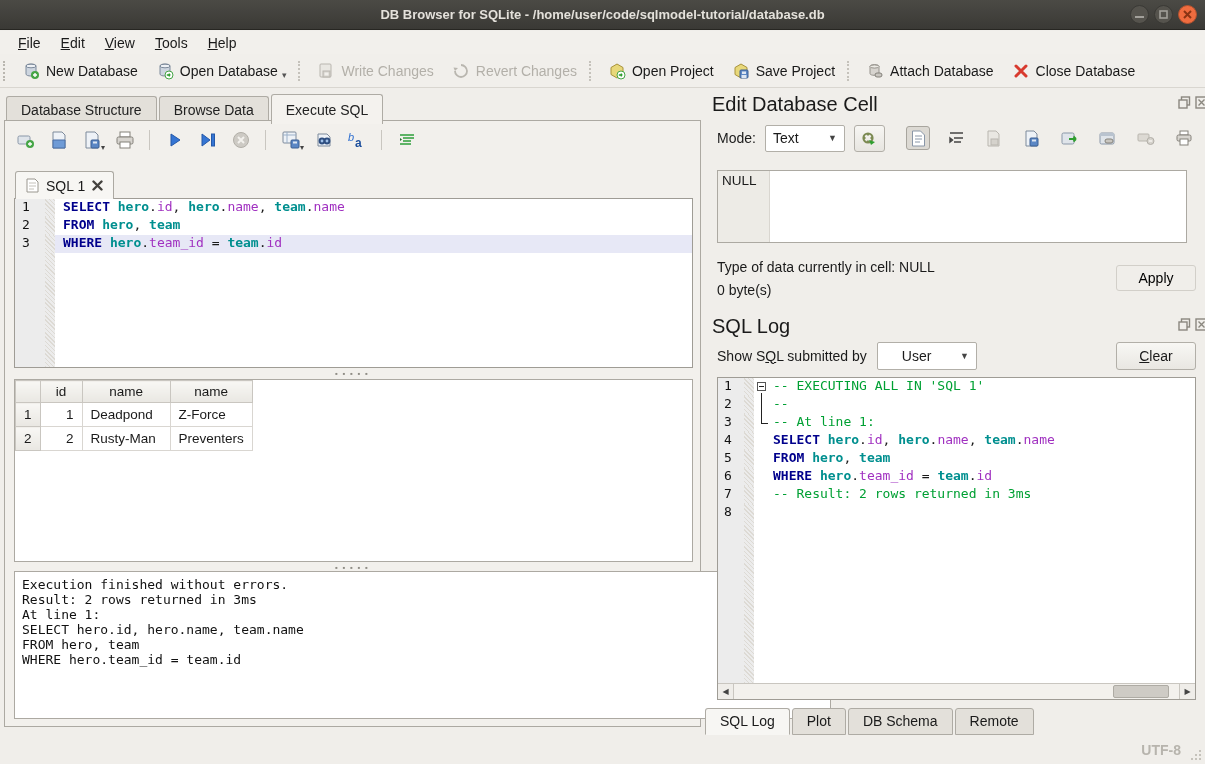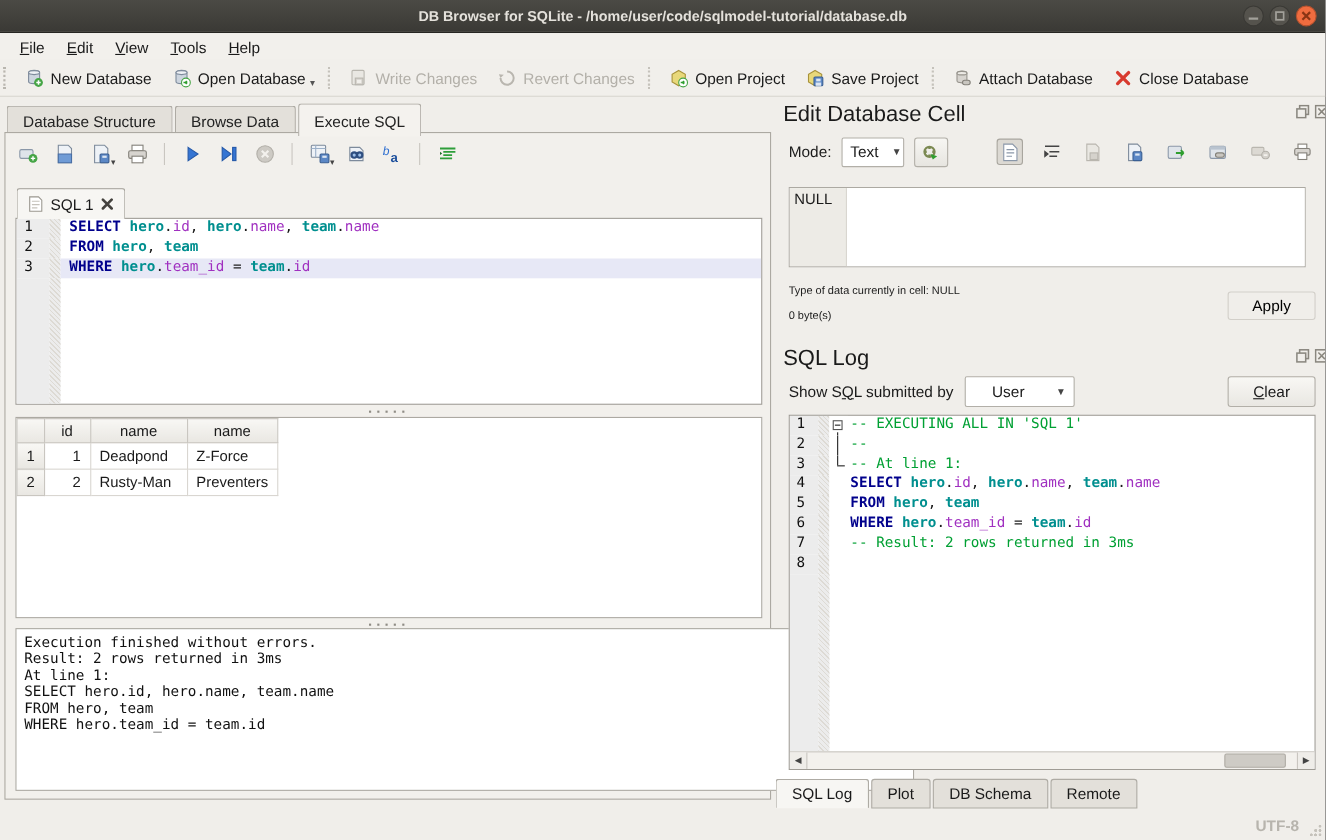--- a/index.html
+++ b/index.html
@@ -106,21 +106,21 @@
   .sq-btn{ width:31px; height:27px; border:1px solid #b2afa8; border-radius:3px;
     background:linear-gradient(#f7f6f3,#e7e5e0); display:flex; align-items:center; justify-content:center; }
   .cell-icons{ display:flex; gap:14px; margin-left:auto; align-items:center; }
   .cicon{ width:24px; height:24px; display:flex; align-items:center; justify-content:center; border:1px solid transparent; }
   .cicon.pressed{ background:#dcd9d3; border:1px solid #a8a59e; border-radius:3px; }
 
   .cell-box{ position:absolute; left:717px; top:170px; width:470px; height:73px;
     border:1px solid #aca9a2; background:#fff; display:flex; }
   .cell-gut{ width:52px; background:#edebe6; border-right:1px solid #d9d6d0;
     font-size:13.5px; padding:2px 0 0 4px; }
-  .info-line{ position:absolute; font-size:10px; }
+  .info-line{ position:absolute; font-size:14px; }
   .btn{ border:1px solid #b2afa8; border-radius:3px; background:linear-gradient(#f8f7f4,#e9e7e2);
     font-size:14px; display:flex; align-items:center; justify-content:center; }
   .btn.disabled{ color:#000000; background:#f0eeea; border-color:#d2cfc9; }
 
   .filter-row{ position:absolute; left:717px; top:341px; width:479px; height:29px;
     display:flex; align-items:center; font-size:14px; }
 
   .sqllog-box{ position:absolute; left:717px; top:377px; width:479px; height:323px;
     border:1px solid #9f9c95; background:#fff; overflow:hidden; }
   .sqllog-box .lines{ position:relative; }
@@ -464,21 +464,21 @@
           <rect x="1" y="4" width="8" height="8" fill="#f0eeea" stroke="#8a877f" stroke-width="1.4"></rect>
         </svg></span>
     <span class="dico"><svg width="13" height="13" viewBox="0 0 13 13">
           <rect x="1" y="1" width="11" height="11" fill="none" stroke="#8a877f" stroke-width="1.4"></rect>
           <path d="M3.5 3.5l6 6M9.5 3.5l-6 6" stroke="#8a877f" stroke-width="1.4"></path>
         </svg></span>
   </div>
 
   <div class="mode-row">
     <span style="font-size:14px;">Mode:</span>
-    <div class="combo" style="width:57px; margin-left:9px;">
+    <div class="combo" style="width:80px; margin-left:9px;">
       <span>Text</span>
       <span class="arr">▼</span>
     </div>
     <div class="sq-btn" style="margin-left:9px;">
       <svg width="18" height="18" viewBox="0 0 18 18">
           <circle cx="8" cy="9" r="4.5" fill="none" stroke="#7c8a53" stroke-width="2.2"></circle>
           <path d="M8 4.5v2M8 11.5v2M3.5 9h2M10.5 9h2" stroke="#7c8a53" stroke-width="2.2"></path>
           <path d="M9 11l6 2-4 3z" fill="#2f9e2f"></path>
         </svg>
     </div>

